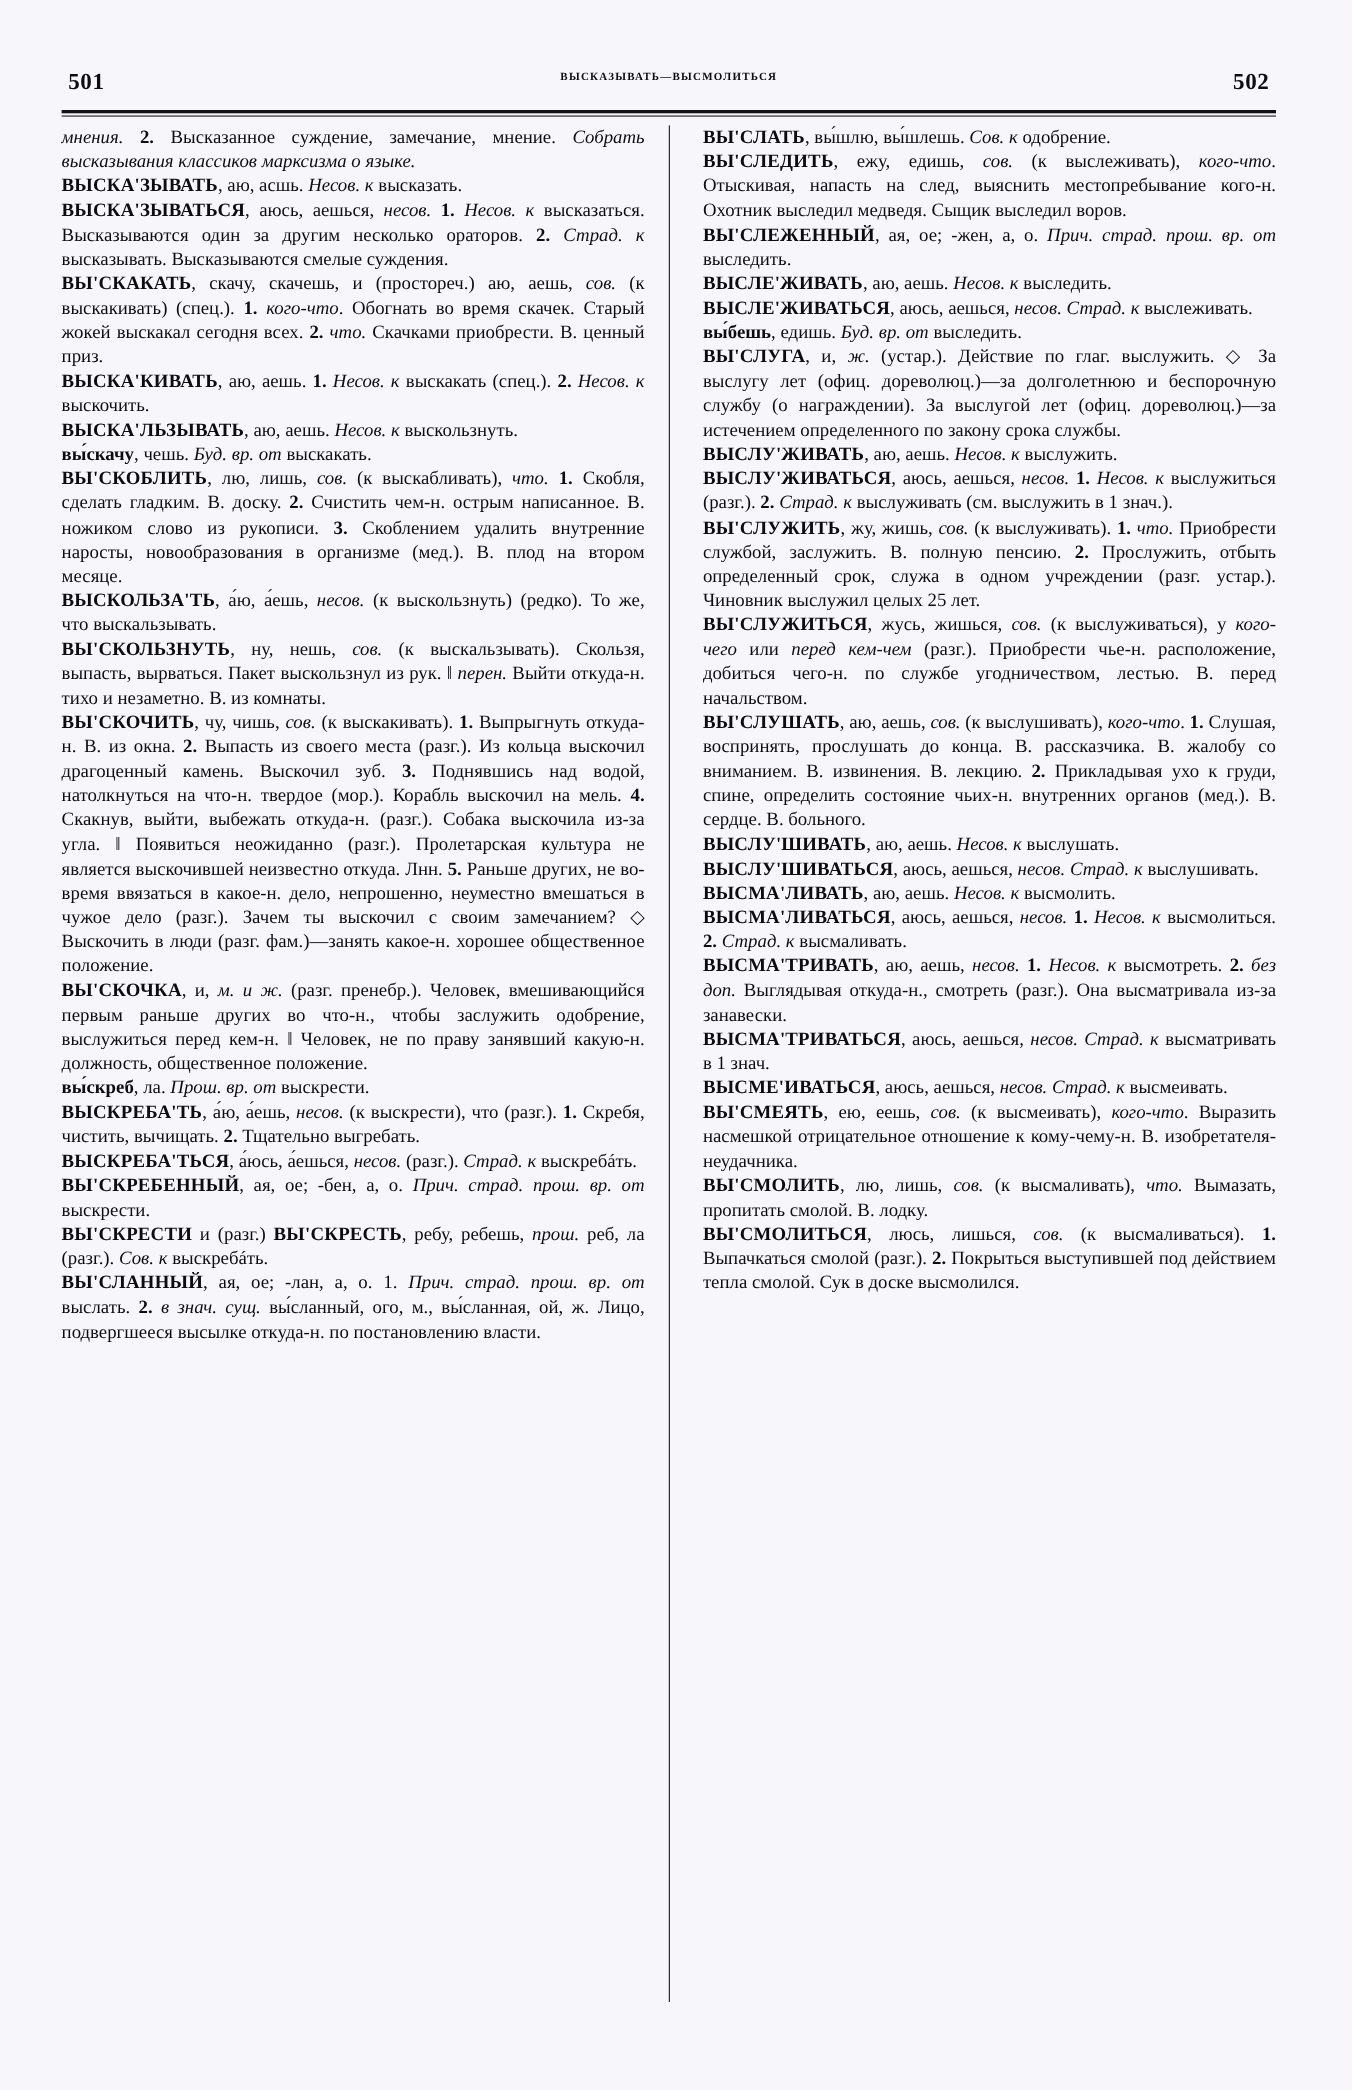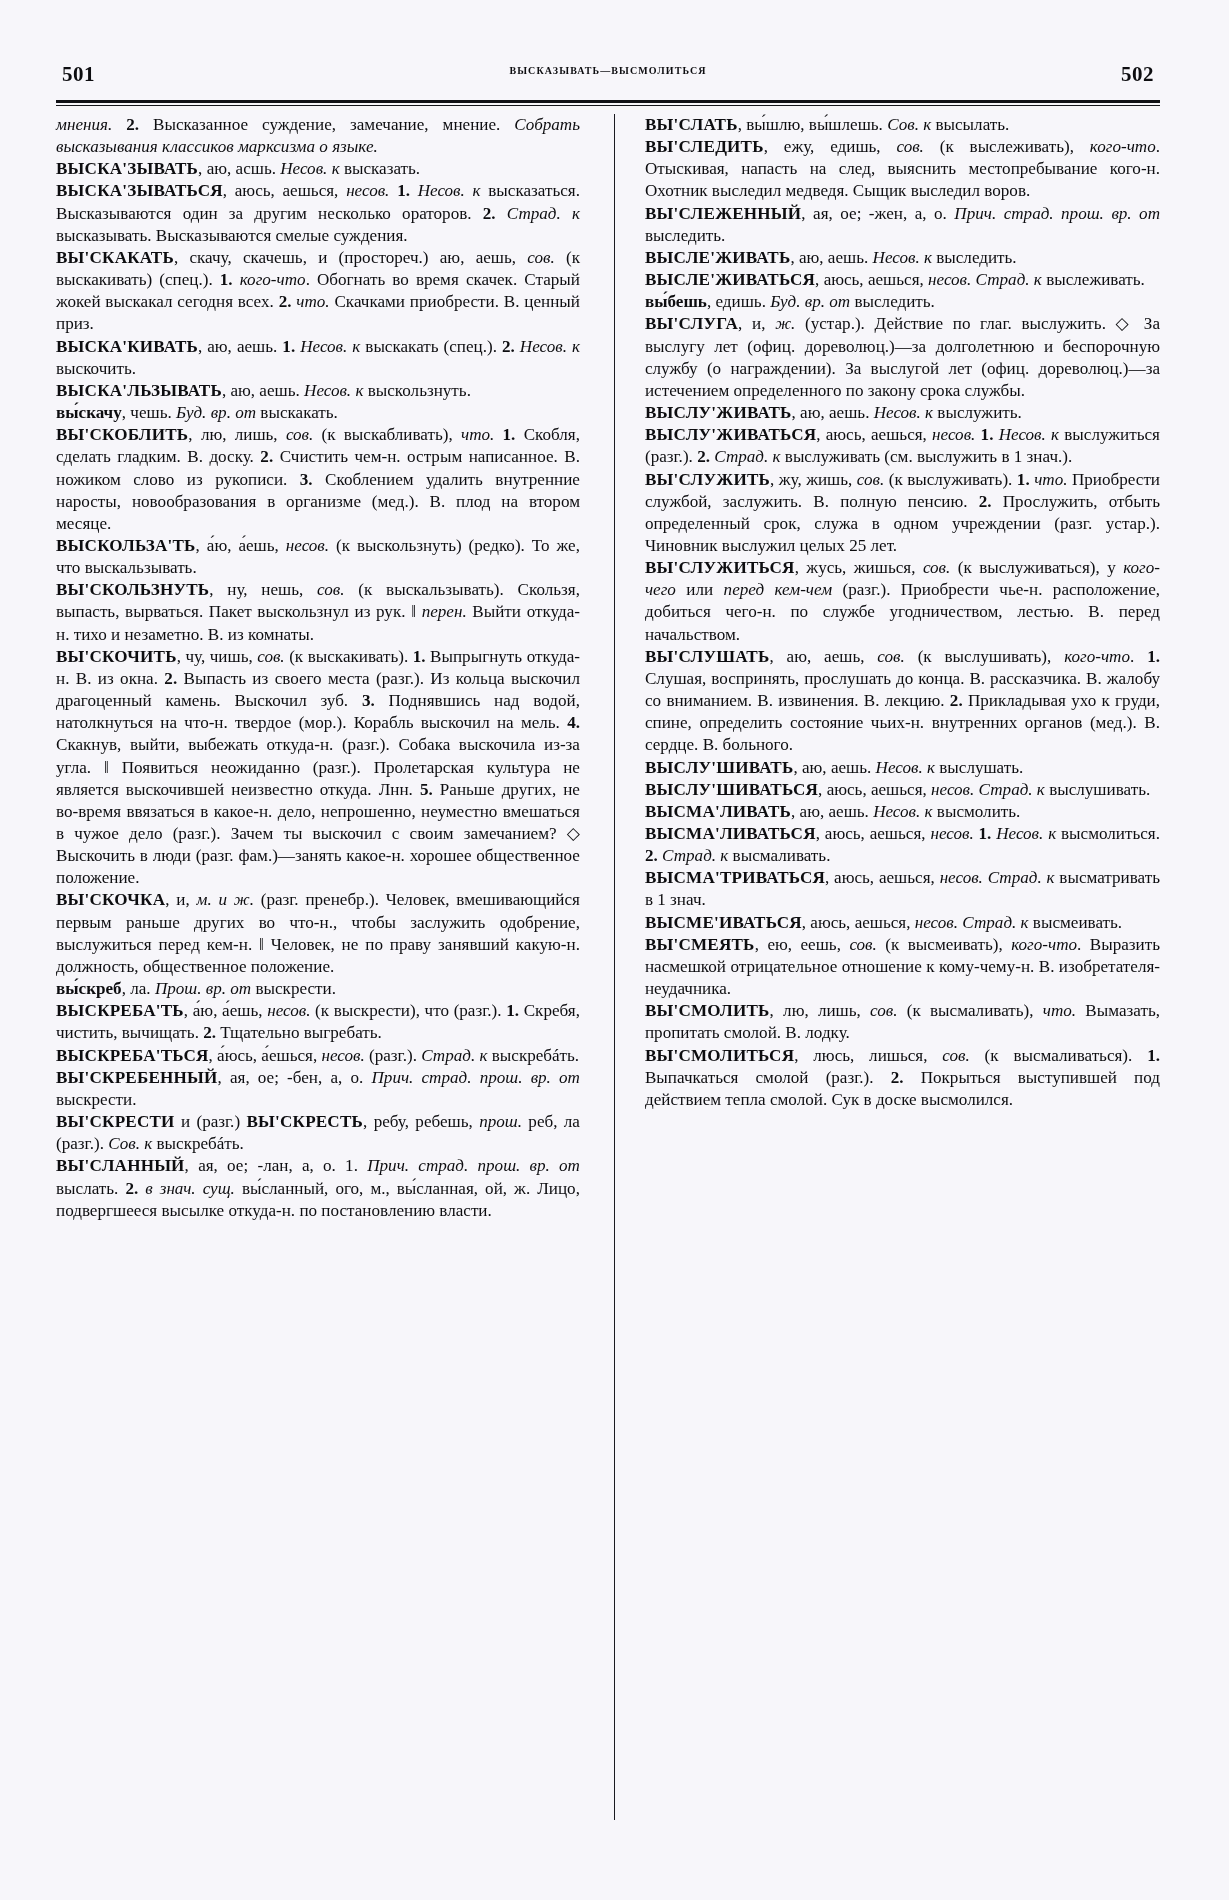--- a/index.html
+++ b/index.html
@@ -60,21 +60,21 @@
   }
 
   
   .columns {
     position: absolute;
     left: 56px;
     right: 56px;
     top: 114px;
     bottom: 80px;
     display: flex;
-    gap: 12px;
+    gap: 0;
   }
   .col {
     width: 50%;
     box-sizing: border-box;
     font-size: 17.1px;
     line-height: 22.15px;
     text-align: justify;
     text-justify: inter-word;
     hyphens: manual;
   }
@@ -129,36 +129,37 @@
         <p class="entry"><span class="hw">ВЫ'СКОЧИТЬ</span><span>, чу, чишь, </span><span class="it">сов.</span><span> (к выскакивать). <b>1.</b> Выпрыгнуть откуда-н. В. из окна. <b>2.</b> Выпасть из своего места (разг.). Из кольца выскочил драгоценный камень. Выскочил зуб. <b>3.</b> Поднявшись над водой, натолкнуться на что-н. твердое (мор.). Корабль выскочил на мель. <b>4.</b> Скакнув, выйти, выбежать откуда-н. (разг.). Собака выскочила из-за угла. ‖ Появиться неожиданно (разг.). Пролетарская культура не является выскочившей неизвестно откуда. Лнн. <b>5.</b> Раньше других, не во-время ввязаться в какое-н. дело, непрошенно, неуместно вмешаться в чужое дело (разг.). Зачем ты выскочил с своим замечанием? ◇ Выскочить в люди (разг. фам.)—занять какое-н. хорошее общественное положение.</span></p>
         <p class="entry"><span class="hw">ВЫ'СКОЧКА</span><span>, и, </span><span class="it">м. и ж.</span><span> (разг. пренебр.). Человек, вмешивающийся первым раньше других во что-н., чтобы заслужить одобрение, выслужиться перед кем-н. ‖ Человек, не по праву занявший какую-н. должность, общественное положение.</span></p>
         <p class="entry"><span class="hw-sm">вы́скреб</span><span>, ла. </span><span class="it">Прош. вр. от</span><span> выскрести.</span></p>
         <p class="entry"><span class="hw">ВЫСКРЕБА'ТЬ</span><span>, а́ю, а́ешь, </span><span class="it">несов.</span><span> (к выскрести), что (разг.). <b>1.</b> Скребя, чистить, вычищать. <b>2.</b> Тщательно выгребать.</span></p>
         <p class="entry"><span class="hw">ВЫСКРЕБА'ТЬСЯ</span><span>, а́юсь, а́ешься, </span><span class="it">несов.</span><span> (разг.). <i>Страд. к</i> выскребáть.</span></p>
         <p class="entry"><span class="hw">ВЫ'СКРЕБЕННЫЙ</span><span>, ая, ое; -бен, а, о. </span><span class="it">Прич. страд. прош. вр. от</span><span> выскрести.</span></p>
         <p class="entry"><span class="hw">ВЫ'СКРЕСТИ</span><span> и (разг.) </span><span class="hw">ВЫ'СКРЕСТЬ</span><span>, ребу, ребешь, </span><span class="it">прош.</span><span> реб, ла (разг.). <i>Сов. к</i> выскребáть.</span></p>
         <p class="entry"><span class="hw">ВЫ'СЛАННЫЙ</span><span>, ая, ое; -лан, а, о. 1. </span><span class="it">Прич. страд. прош. вр. от</span><span> выслать. <b>2.</b> <i>в знач. сущ.</i> вы́сланный, ого, м., вы́сланная, ой, ж. Лицо, подвергшееся высылке откуда-н. по постановлению власти.</span></p>
       </div>
     <div class="col col-right" id="col-right">
-        <p class="entry"><span class="hw">ВЫ'СЛАТЬ</span><span>, вы́шлю, вы́шлешь. </span><span class="it">Сов. к</span><span> высылать.</span></p>
+        <p class="entry"><span class="hw">ВЫ'СЛАТЬ</span><span>, вы́шлю, вы́шлешь. </span><span class="it">Сов. к</span><span> одобрение.</span></p>
         <p class="entry"><span class="hw">ВЫ'СЛЕДИТЬ</span><span>, ежу, едишь, </span><span class="it">сов.</span><span> (к выслеживать), <i>кого-что</i>. Отыскивая, напасть на след, выяснить местопребывание кого-н. Охотник выследил медведя. Сыщик выследил воров.</span></p>
         <p class="entry"><span class="hw">ВЫ'СЛЕЖЕННЫЙ</span><span>, ая, ое; -жен, а, о. </span><span class="it">Прич. страд. прош. вр. от</span><span> выследить.</span></p>
         <p class="entry"><span class="hw">ВЫСЛЕ'ЖИВАТЬ</span><span>, аю, аешь. </span><span class="it">Несов. к</span><span> выследить.</span></p>
         <p class="entry"><span class="hw">ВЫСЛЕ'ЖИВАТЬСЯ</span><span>, аюсь, аешься, </span><span class="it">несов.</span><span> <i>Страд. к</i> выслеживать.</span></p>
         <p class="entry"><span class="hw-sm">вы́бешь</span><span>, едишь. </span><span class="it">Буд. вр. от</span><span> выследить.</span></p>
         <p class="entry"><span class="hw">ВЫ'СЛУГА</span><span>, и, </span><span class="it">ж.</span><span> (устар.). Действие по глаг. выслужить. ◇ За выслугу лет (офиц. дореволюц.)—за долголетнюю и беспорочную службу (о награждении). За выслугой лет (офиц. дореволюц.)—за истечением определенного по закону срока службы.</span></p>
         <p class="entry"><span class="hw">ВЫСЛУ'ЖИВАТЬ</span><span>, аю, аешь. </span><span class="it">Несов. к</span><span> выслужить.</span></p>
         <p class="entry"><span class="hw">ВЫСЛУ'ЖИВАТЬСЯ</span><span>, аюсь, аешься, </span><span class="it">несов.</span><span> <b>1.</b> <i>Несов. к</i> выслужиться (разг.). <b>2.</b> <i>Страд. к</i> выслуживать (см. выслужить в 1 знач.).</span></p>
         <p class="entry"><span class="hw">ВЫ'СЛУЖИТЬ</span><span>, жу, жишь, </span><span class="it">сов.</span><span> (к выслуживать). <b>1.</b> <i>что.</i> Приобрести службой, заслужить. В. полную пенсию. <b>2.</b> Прослужить, отбыть определенный срок, служа в одном учреждении (разг. устар.). Чиновник выслужил целых 25 лет.</span></p>
         <p class="entry"><span class="hw">ВЫ'СЛУЖИТЬСЯ</span><span>, жусь, жишься, </span><span class="it">сов.</span><span> (к выслуживаться), у <i>кого-чего</i> или <i>перед кем-чем</i> (разг.). Приобрести чье-н. расположение, добиться чего-н. по службе угодничеством, лестью. В. перед начальством.</span></p>
         <p class="entry"><span class="hw">ВЫ'СЛУШАТЬ</span><span>, аю, аешь, </span><span class="it">сов.</span><span> (к выслушивать), <i>кого-что</i>. <b>1.</b> Слушая, воспринять, прослушать до конца. В. рассказчика. В. жалобу со вниманием. В. извинения. В. лекцию. <b>2.</b> Прикладывая ухо к груди, спине, определить состояние чьих-н. внутренних органов (мед.). В. сердце. В. больного.</span></p>
         <p class="entry"><span class="hw">ВЫСЛУ'ШИВАТЬ</span><span>, аю, аешь. </span><span class="it">Несов. к</span><span> выслушать.</span></p>
         <p class="entry"><span class="hw">ВЫСЛУ'ШИВАТЬСЯ</span><span>, аюсь, аешься, </span><span class="it">несов.</span><span> <i>Страд. к</i> выслушивать.</span></p>
         <p class="entry"><span class="hw">ВЫСМА'ЛИВАТЬ</span><span>, аю, аешь. </span><span class="it">Несов. к</span><span> высмолить.</span></p>
         <p class="entry"><span class="hw">ВЫСМА'ЛИВАТЬСЯ</span><span>, аюсь, аешься, </span><span class="it">несов.</span><span> <b>1.</b> <i>Несов. к</i> высмолиться. <b>2.</b> <i>Страд. к</i> высмаливать.</span></p>
+        <p class="entry"><span class="hw">ВЫСМА'ТРИВАТЬ</span><span>, аю, аешь, </span><span class="it">несов.</span><span> <b>1.</b> <i>Несов. к</i> высмотреть. <b>2.</b> <i>без доп.</i> Выглядывая откуда-н., смотреть (разг.). Она высматривала из-за занавески.</span></p>
         <p class="entry"><span class="hw">ВЫСМА'ТРИВАТЬСЯ</span><span>, аюсь, аешься, </span><span class="it">несов.</span><span> <i>Страд. к</i> высматривать в 1 знач.</span></p>
         <p class="entry"><span class="hw">ВЫСМЕ'ИВАТЬСЯ</span><span>, аюсь, аешься, </span><span class="it">несов.</span><span> <i>Страд. к</i> высмеивать.</span></p>
         <p class="entry"><span class="hw">ВЫ'СМЕЯТЬ</span><span>, ею, еешь, </span><span class="it">сов.</span><span> (к высмеивать), <i>кого-что</i>. Выразить насмешкой отрицательное отношение к кому-чему-н. В. изобретателя-неудачника.</span></p>
         <p class="entry"><span class="hw">ВЫ'СМОЛИТЬ</span><span>, лю, лишь, </span><span class="it">сов.</span><span> (к высмаливать), <i>что.</i> Вымазать, пропитать смолой. В. лодку.</span></p>
         <p class="entry"><span class="hw">ВЫ'СМОЛИТЬСЯ</span><span>, люсь, лишься, </span><span class="it">сов.</span><span> (к высмаливаться). <b>1.</b> Выпачкаться смолой (разг.). <b>2.</b> Покрыться выступившей под действием тепла смолой. Сук в доске высмолился.</span></p>
       </div>
   </div>
 
 </div>
 

